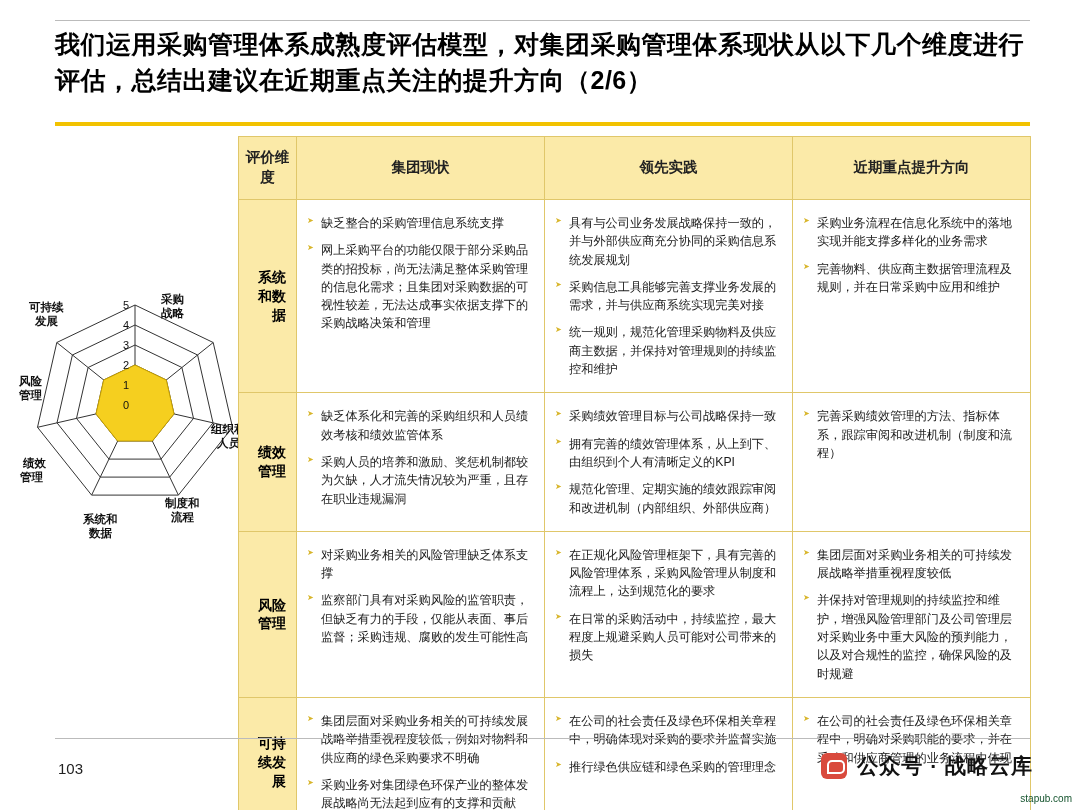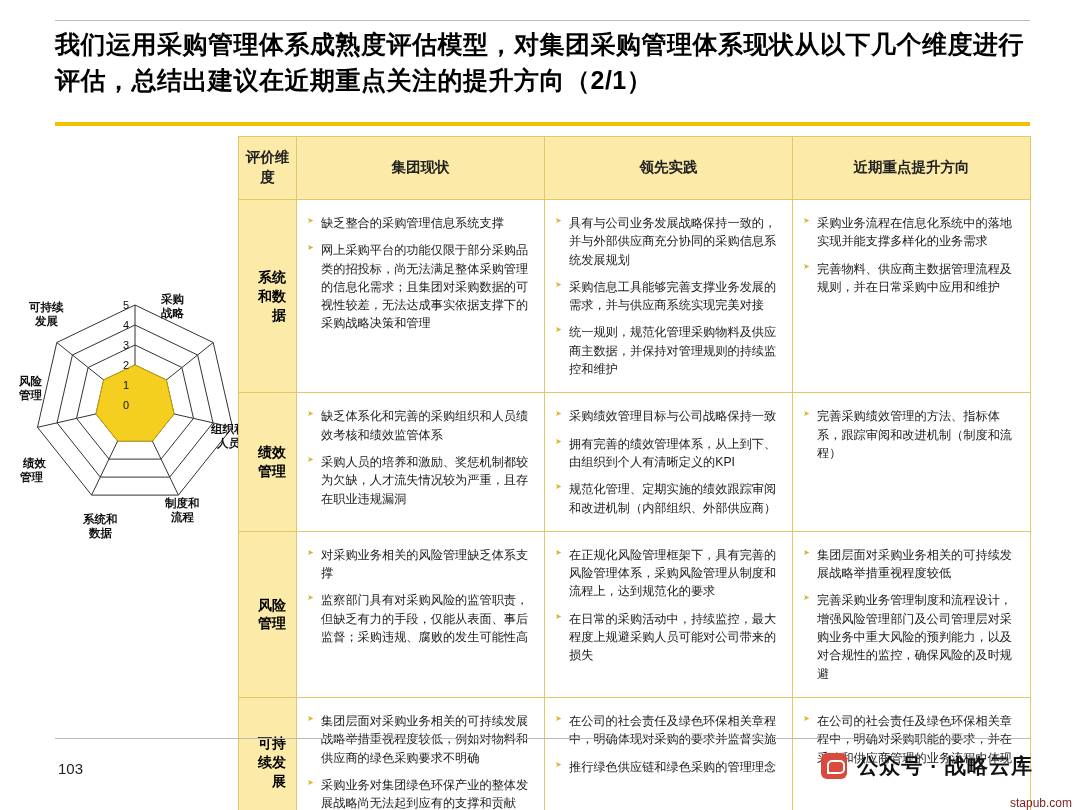--- a/index.html
+++ b/index.html
@@ -165,43 +165,43 @@
   }
   .brand-text {
     font-size: 21px;
     font-weight: bold;
     color: #111;
     letter-spacing: 1px;
   }
   .watermark {
     position: absolute;
     right: 8px;
-    bottom: 0;
-    font-size: 12px;
-    color: #7f1d1d;
+    bottom: 6px;
+    font-size: 10px;
+    color: #14532d;
   }
 
   
   .radar-label {
     font-size: 11.5px;
     font-weight: bold;
     fill: #111;
     font-family: "Liberation Sans", "DejaVu Sans", sans-serif;
   }
   .radar-tick {
     font-size: 11px;
     fill: #111;
     font-family: "Liberation Sans", "DejaVu Sans", sans-serif;
   }
 </style>
 </head>
 <body>
 
 <div class="title-rule"></div>
-<div class="title">我们运用采购管理体系成熟度评估模型，对集团采购管理体系现状从以下几个维度进行评估，总结出建议在近期重点关注的提升方向（2/1）</div>
+<div class="title">我们运用采购管理体系成熟度评估模型，对集团采购管理体系现状从以下几个维度进行评估，总结出建议在近期重点关注的提升方向（2/6）</div>
 <div class="yellow-bar"></div>
 
 <div class="radar-wrap">
   <svg width="235" height="300" viewBox="0 0 235 300">
     <g transform="translate(117,150)">
 
       <g stroke="#222" fill="none" stroke-width="1">
         <polygon points="22.2,-48.8 56.0,15.1 21.7,73.0 -21.7,73.0 -56.0,15.1 -22.2,-48.8 0,-54.0" transform="scale(1.85)" opacity="0"></polygon>
       </g>
 
@@ -328,21 +328,21 @@
       </td>
       <td class="body-cell">
         <ul class="bullet-list">
           <li>在正规化风险管理框架下，具有完善的风险管理体系，采购风险管理从制度和流程上，达到规范化的要求</li>
           <li>在日常的采购活动中，持续监控，最大程度上规避采购人员可能对公司带来的损失</li>
         </ul>
       </td>
       <td class="body-cell">
         <ul class="bullet-list">
           <li>集团层面对采购业务相关的可持续发展战略举措重视程度较低</li>
-          <li>完善采购业务管理制度和流程设计，增强风险管理部门及公司管理层对采购业务中重大风险的预判能力，以及对合规性的监控，确保风险的及时规避</li>
+          <li>并保持对管理规则的持续监控和维护，增强风险管理部门及公司管理层对采购业务中重大风险的预判能力，以及对合规性的监控，确保风险的及时规避</li>
         </ul>
       </td>
     </tr>
 
     <tr>
       <td class="dim-cell">可持续发展</td>
       <td class="body-cell">
         <ul class="bullet-list">
           <li>集团层面对采购业务相关的可持续发展战略举措重视程度较低，例如对物料和供应商的绿色采购要求不明确</li>
           <li>采购业务对集团绿色环保产业的整体发展战略尚无法起到应有的支撑和贡献</li>

